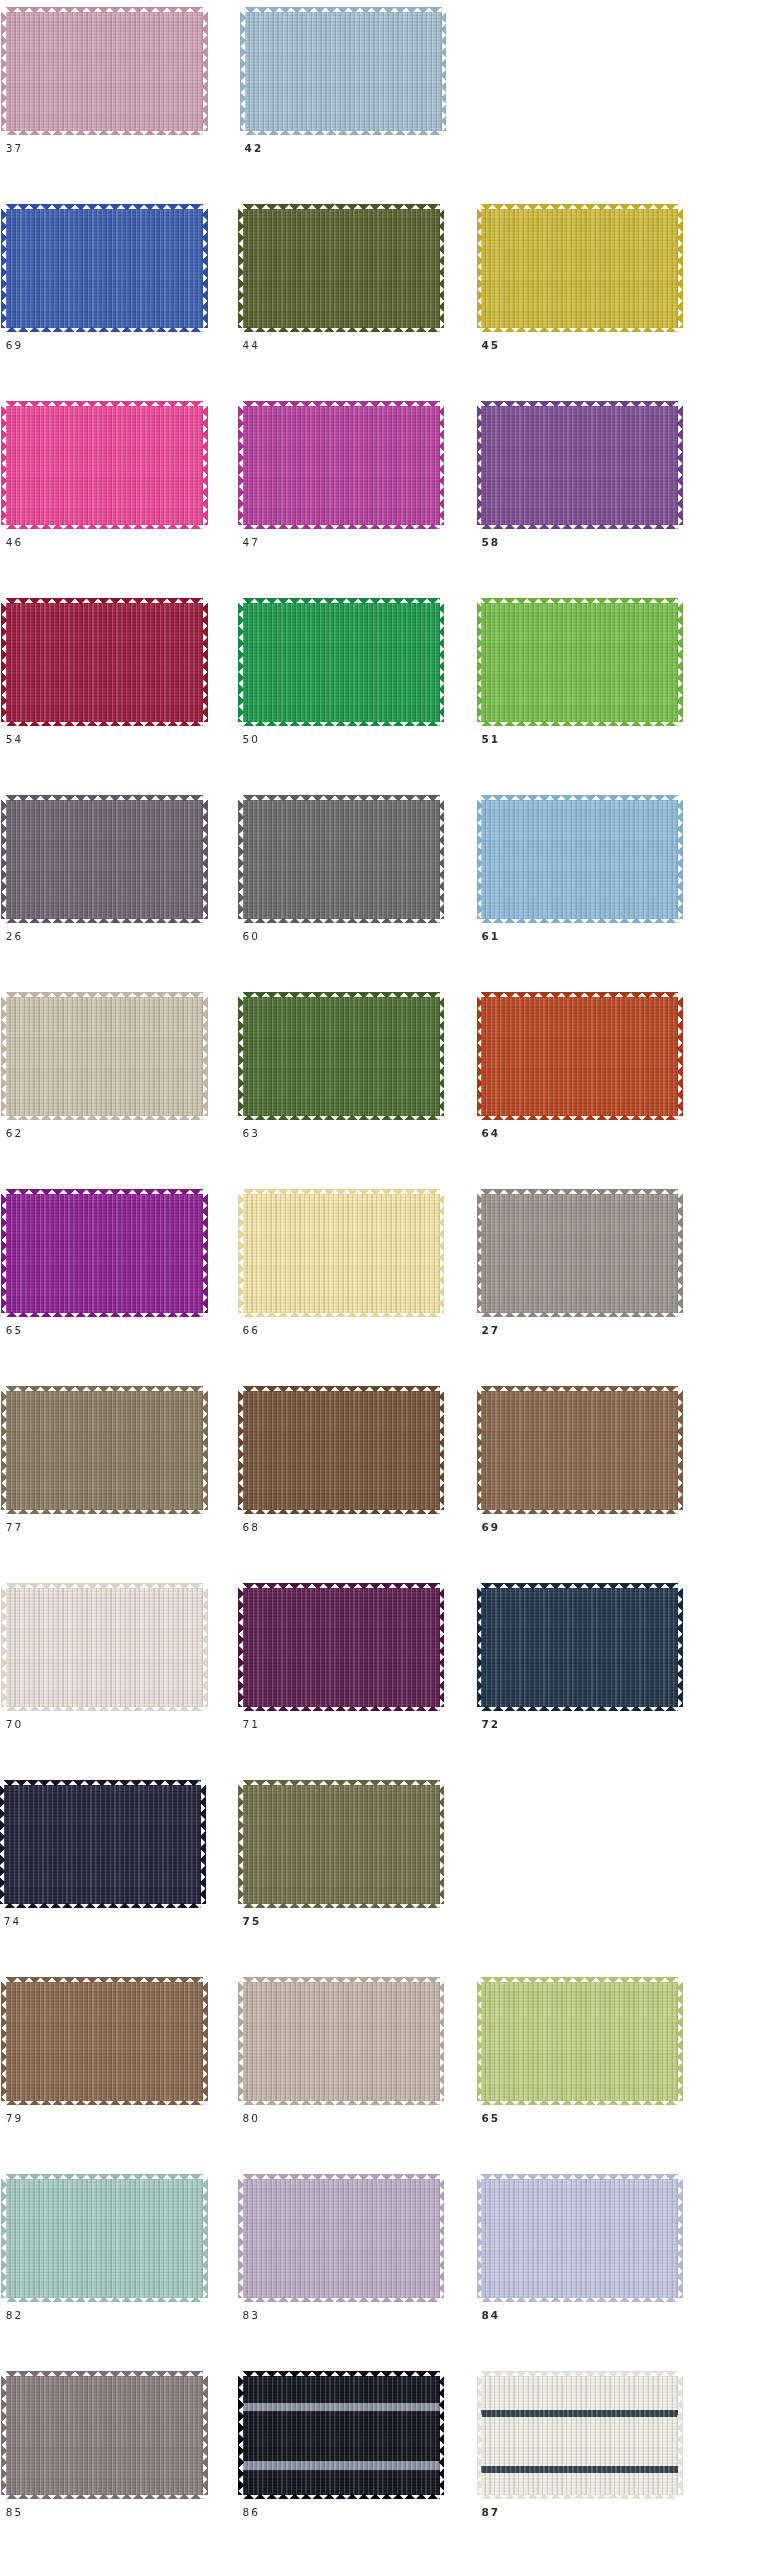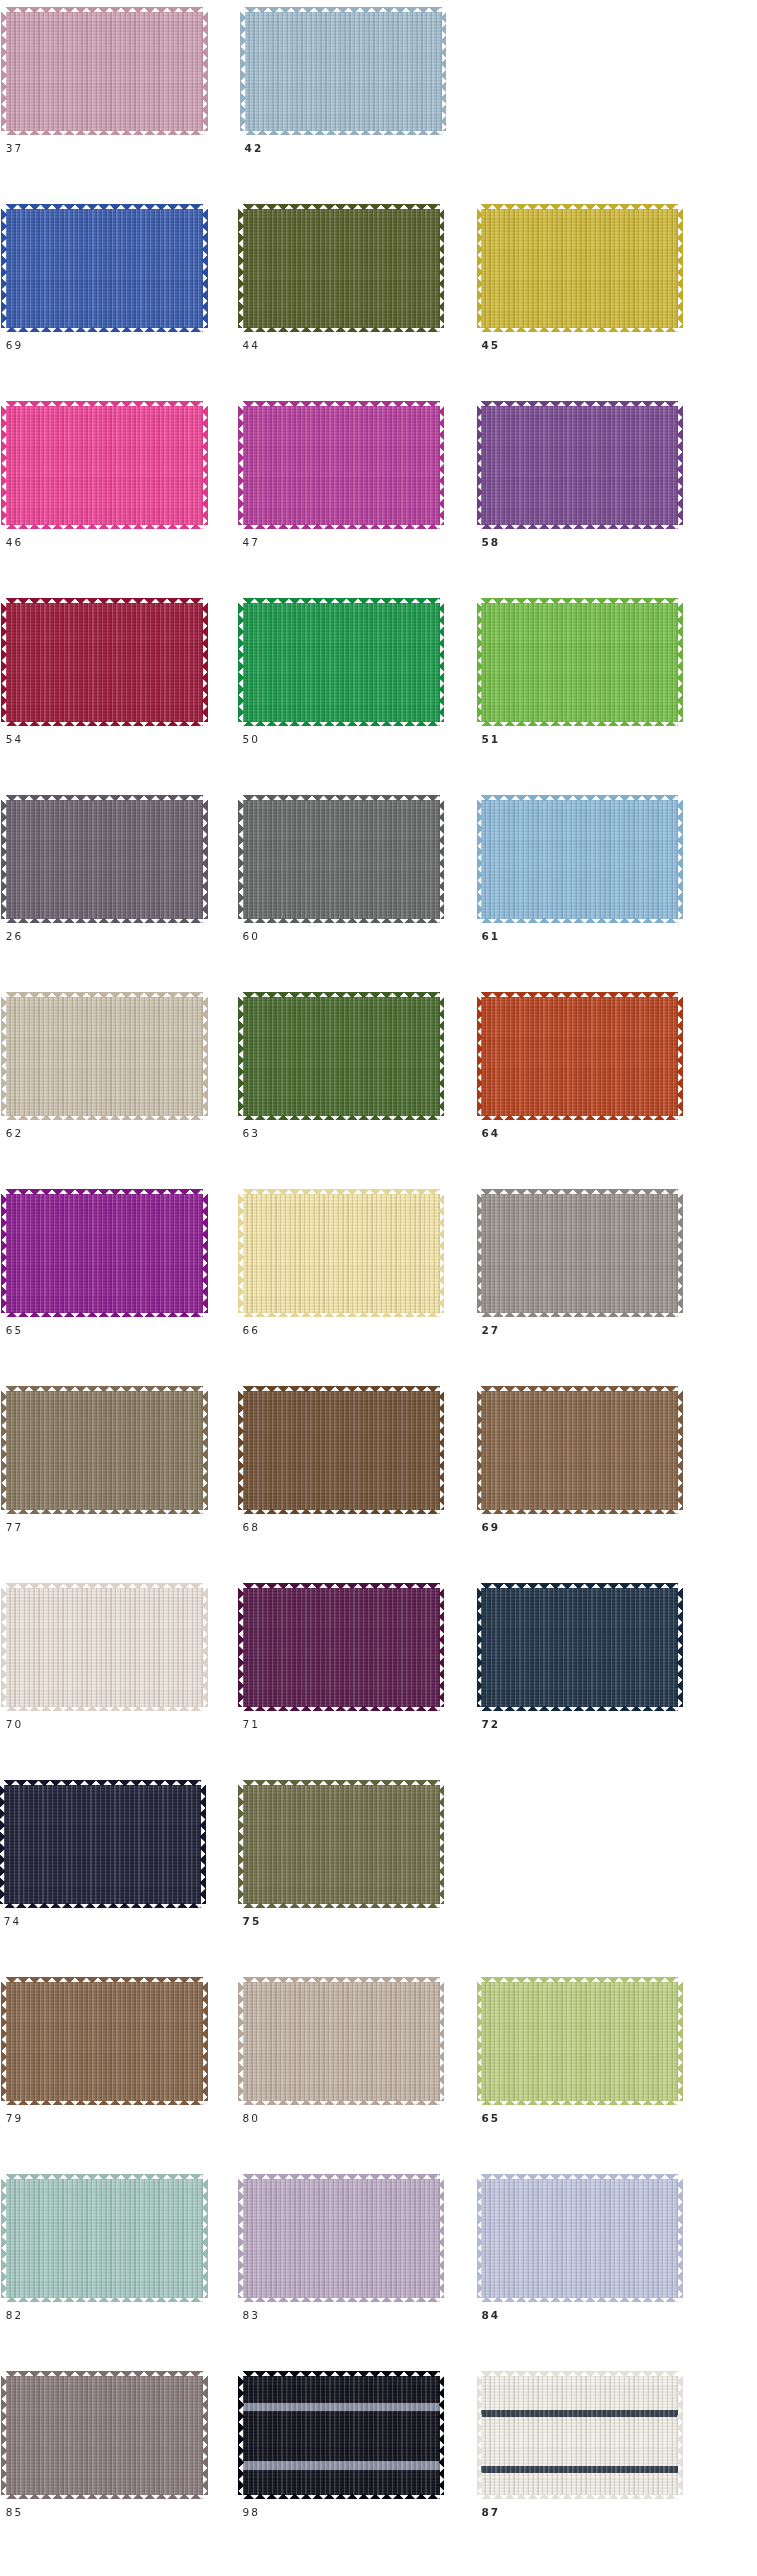--- a/index.html
+++ b/index.html
@@ -522,21 +522,21 @@
           <div class="swatch-chip" style="background-color: rgb(20, 20, 32);"></div>
           <div class="stripe-overlay">
             <div class="stripe-band" style="top: 23%; height: 7%; background-color: rgb(142, 149, 166);"></div>
             <div class="stripe-band" style="top: 72%; height: 7%; background-color: rgb(142, 149, 166);"></div>
           </div>
           <div class="pink-edge top" style="background: repeating-conic-gradient(from -45deg at 50% 100%, rgb(4, 4, 16) 0%, rgb(4, 4, 16) 25%, transparent 0%, transparent 50%) 0% 0% / 11.5px 5.8px;"></div>
           <div class="pink-edge bottom" style="background: repeating-conic-gradient(from 135deg at 50% 0%, rgb(4, 4, 16) 0%, rgb(4, 4, 16) 25%, transparent 0%, transparent 50%) 0% 0% / 11.5px 5.8px;"></div>
           <div class="pink-edge left" style="background: repeating-conic-gradient(from 45deg at 100% 50%, rgb(4, 4, 16) 0%, rgb(4, 4, 16) 25%, transparent 0%, transparent 50%) 0% 0% / 5.8px 11.5px;"></div>
           <div class="pink-edge right" style="background: repeating-conic-gradient(from -135deg at 0% 50%, rgb(4, 4, 16) 0%, rgb(4, 4, 16) 25%, transparent 0%, transparent 50%) 0% 0% / 5.8px 11.5px;"></div>
         </div>
-        <div class="swatch-label">98</div>
+        <div class="swatch-label">86</div>
       </div>
       <div class="swatch-cell col-2">
         <div class="swatch-wrap">
           <div class="swatch-chip" style="background-color: rgb(242, 240, 232);"></div>
           <div class="stripe-overlay">
             <div class="stripe-band" style="top: 29%; height: 6%; background-color: rgb(58, 69, 82);"></div>
             <div class="stripe-band" style="top: 76%; height: 6%; background-color: rgb(58, 69, 82);"></div>
           </div>
           <div class="pink-edge top" style="background: repeating-conic-gradient(from -45deg at 50% 100%, rgb(226, 224, 216) 0%, rgb(226, 224, 216) 25%, transparent 0%, transparent 50%) 0% 0% / 11.5px 5.8px;"></div>
           <div class="pink-edge bottom" style="background: repeating-conic-gradient(from 135deg at 50% 0%, rgb(226, 224, 216) 0%, rgb(226, 224, 216) 25%, transparent 0%, transparent 50%) 0% 0% / 11.5px 5.8px;"></div>

